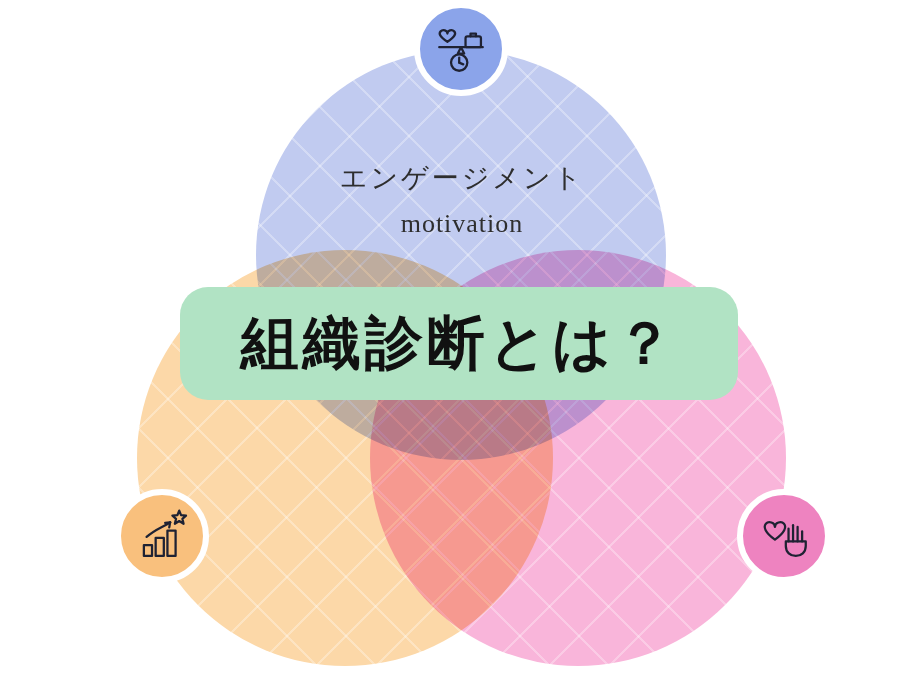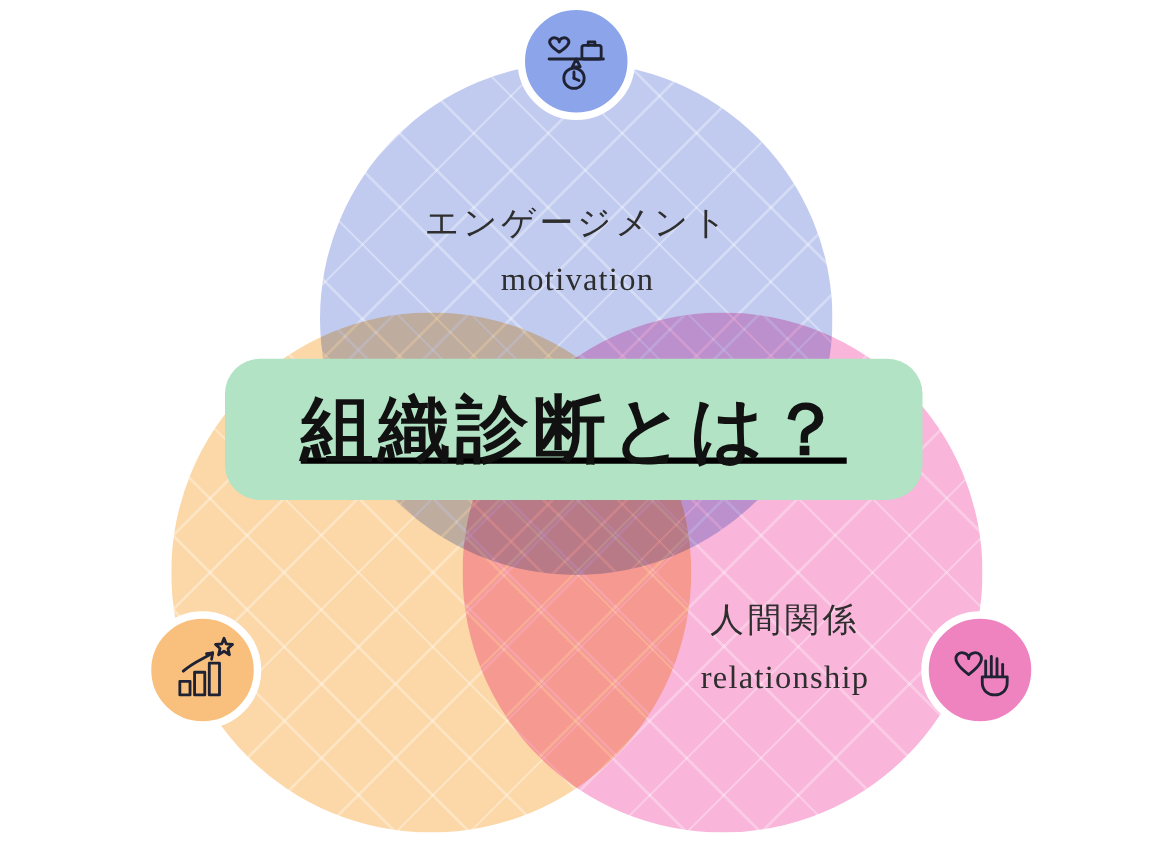--- a/index.html
+++ b/index.html
@@ -45,21 +45,20 @@
 
   
   .title-box {
     position: absolute;
     left: 180px; top: 287px;
     width: 558px; height: 113px;
     border-radius: 28px;
     background: var(--title-box);
     display: flex; align-items: center; justify-content: center;
     z-index: 4;
-    text-decoration: underline;
   }
   .title-box .title-text {
     font-size: 58px;
     font-weight: 800;
     letter-spacing: 4px;
     color: var(--title-text);
     white-space: nowrap;
   }
 
   
@@ -88,24 +87,20 @@
 
 <div class="stage">
 
   <div class="venn-circle circle-engagement"></div>
   <div class="venn-circle circle-motivation"></div>
   <div class="venn-circle circle-relationship"></div>
 
   <div class="circle-label label-engagement">
     <div class="ja">エンゲージメント</div>
     <div class="en">motivation</div>
-  </div>
-  <div class="circle-label label-relationship">
-    <div class="ja">人間関係</div>
-    <div class="en">relationship</div>
   </div>
 
   <div class="title-box">
     <span class="title-text">組織診断とは？</span>
   </div>
 
   <div class="badge badge-engagement">
     <svg viewBox="0 0 64 64" aria-hidden="true">
 
       <path d="M17 15 C17 11.5 12 10 9.5 12.5 C7 15 9 19 17 24 C25 19 27 15 24.5 12.5 C22 10 17 11.5 17 15 Z"></path>

